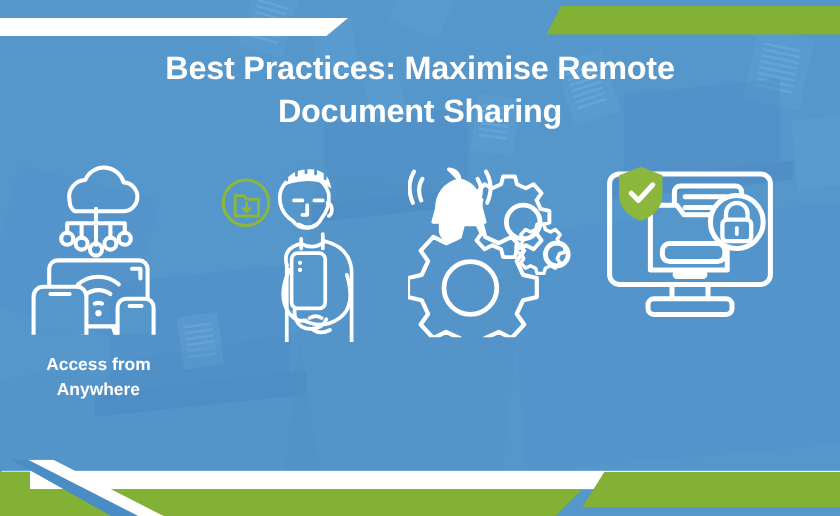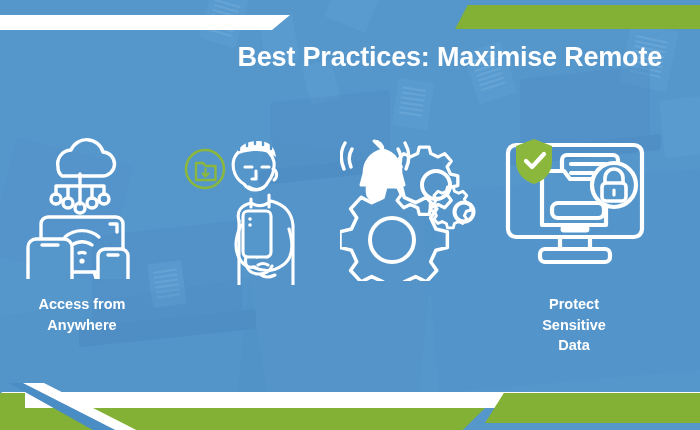--- a/index.html
+++ b/index.html
@@ -37,21 +37,21 @@
   }
   .bar-green{
     position:absolute;left:455px;top:5px;width:255px;height:24px;
     background:#82b135;
     clip-path:polygon(5% 0, 100% 0, 100% 100%, 0 100%);
   }
 
   
   .title{
     position:absolute;left:0;right:0;top:40px;
-    text-align:right;
+    text-align:center;
     color:#ffffff;
     font-size:27px;
     font-weight:bold;
     line-height:1.33;
     letter-spacing:-.2px;
     padding:0 38px;
     box-sizing:border-box;
   }
 
   
@@ -178,20 +178,21 @@
     <div class="bg-shape" style="left:250px;top:150px;width:180px;height:260px;transform:rotate(6deg);opacity:.14;"></div>
     <div class="bg-shape" style="left:430px;top:180px;width:300px;height:200px;transform:rotate(-5deg);opacity:.12;"></div>
     <div class="bg-shape" style="left:0px;top:150px;width:120px;height:120px;transform:rotate(14deg);opacity:.10;"></div>
   </div>
 
   <div class="bar-white"></div>
   <div class="bar-green"></div>
 
   <div class="title">
     <div>Best Practices: Maximise Remote</div>
+    <div>Document Sharing</div>
   </div>
 
   <div class="columns">
 
     <div class="col">
       <div class="art">
         <svg width="128" height="148" viewBox="0 0 128 148" fill="none" stroke="#ffffff" stroke-width="3.4" stroke-linecap="round" stroke-linejoin="round">
 
           <path d="M40 36 a14 14 0 0 1 13-17 a17 17 0 0 1 32 2 a12 12 0 0 1 -1 24 H44 a11 11 0 0 1 -4 -9 z"></path>
 
@@ -314,23 +315,20 @@
           <path d="M107 46 v-5 a9 9 0 0 1 18 0 v5" stroke-width="3.6"></path>
           <rect x="104" y="46" width="24" height="18" rx="4" stroke-width="3.6"></rect>
           <path d="M116 53 v5" stroke-width="3.2"></path>
 
           <g>
             <path d="M36 2 l18 7 v16 c0 12 -9 19 -18 22 c-9 -3 -18 -10 -18 -22 v-16 z" fill="#8bb83c" stroke="none"></path>
             <path d="M28 24 l6 6 l12 -13" stroke="#ffffff" stroke-width="4.2" fill="none"></path>
           </g>
         </svg>
       </div>
-      <div class="label">Protect
-Sensitive
-Data</div>
     </div>
   </div>
 
   <div class="bot-white-1"></div>
   <div class="bot-green-0"></div>
   <div class="bot-green-1"></div>
   <div class="bot-green-2"></div>
   <div class="bot-blue-diag"></div>
   <div class="bot-white-diag"></div>
 

